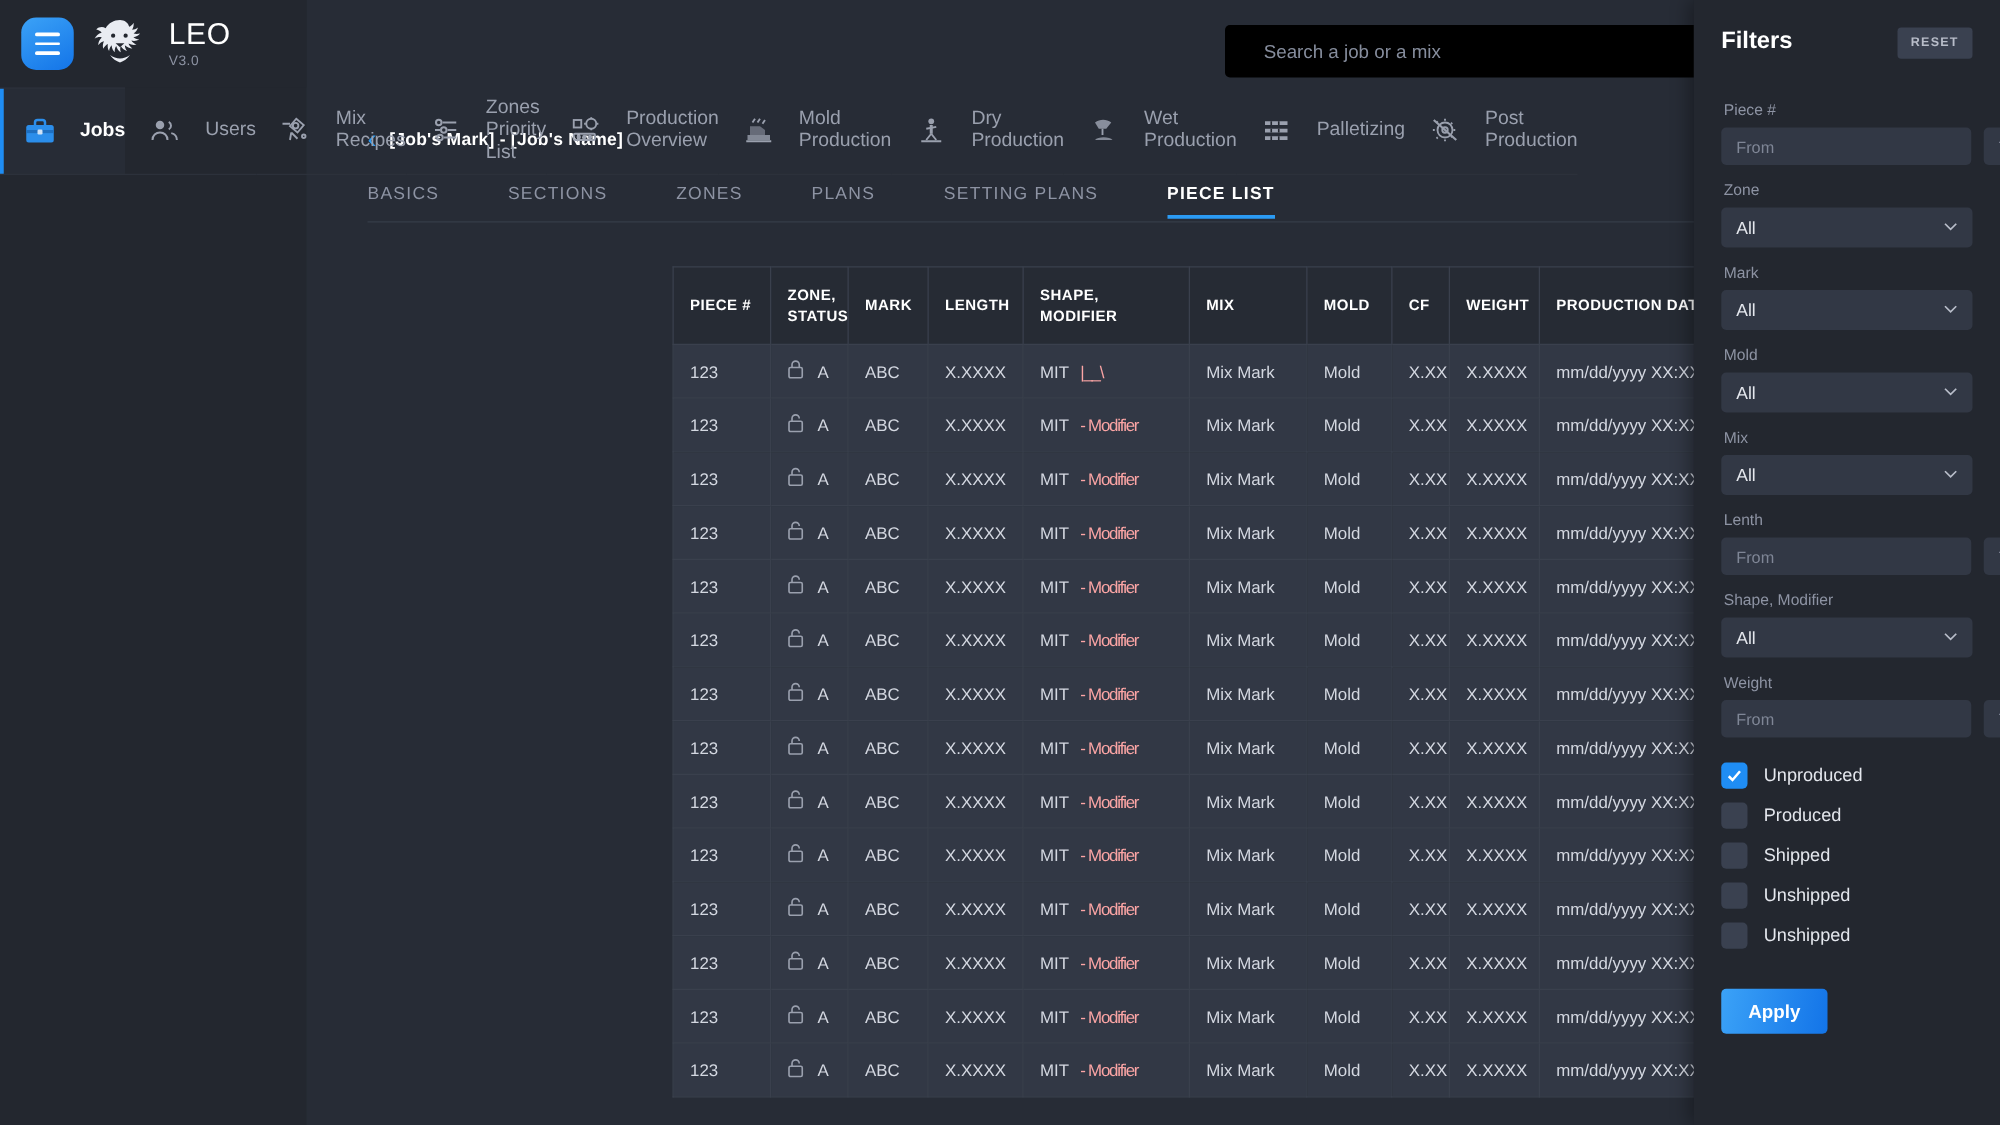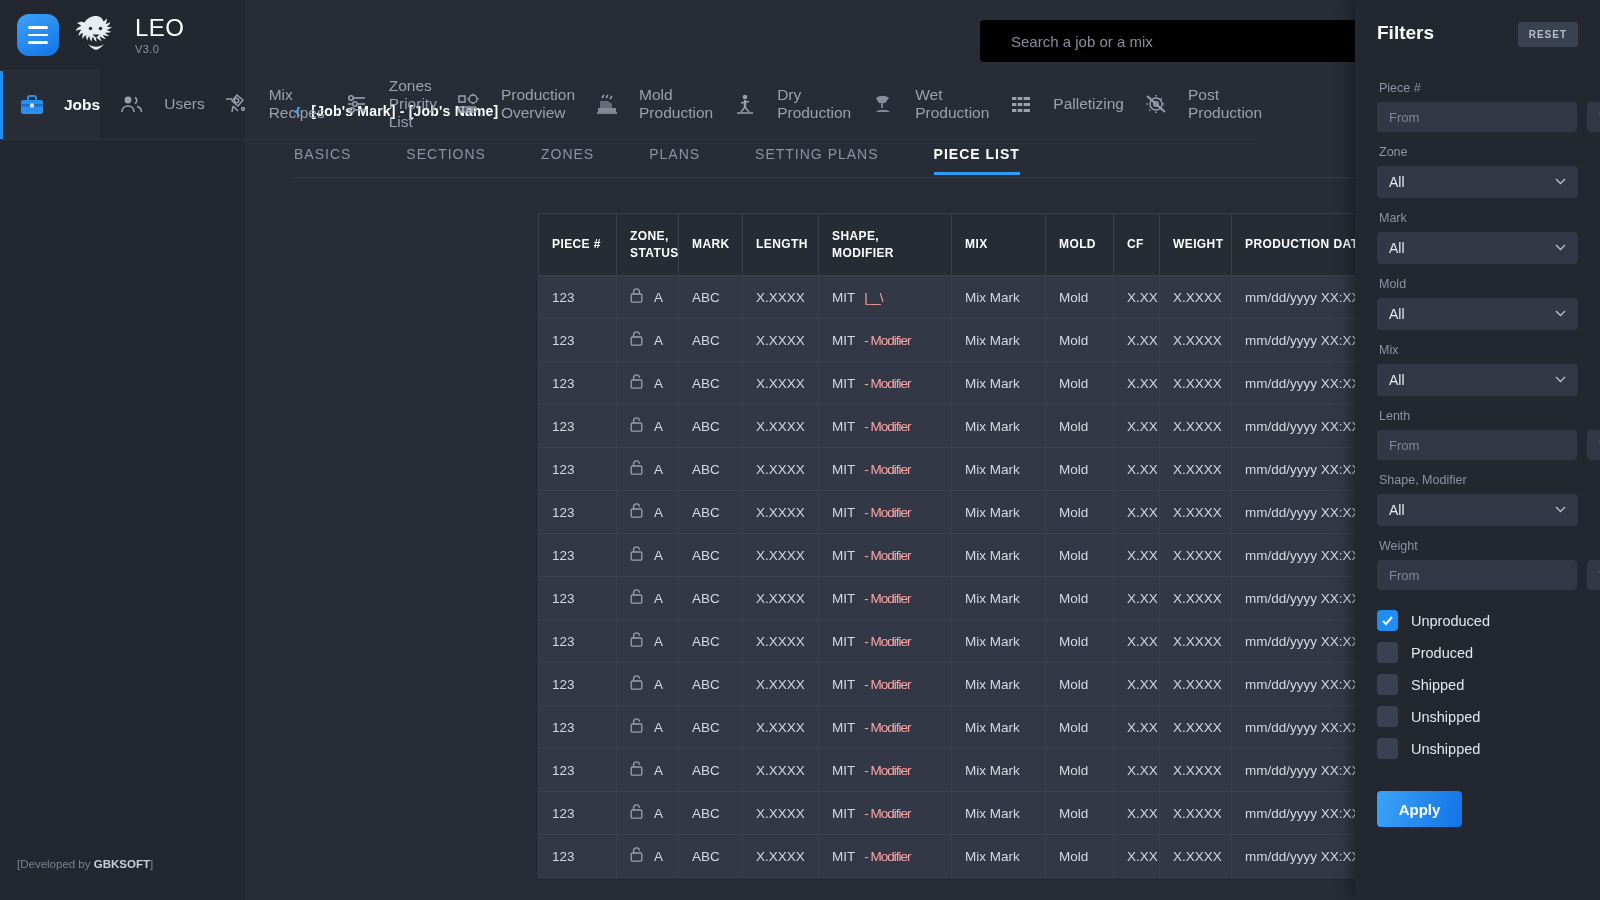--- a/index.html
+++ b/index.html
@@ -299,23 +299,20 @@
               <circle cx="13" cy="12" r="6"></circle>
               <circle cx="13" cy="12" r="2.2"></circle>
               <path d="M13 4.5V3M13 21v-1.5M19.7 12h1.5M4.8 12H3.3M17.8 7.2l1-1M7.2 17.8l-1 1M17.8 16.8l1 1M7.2 6.2l-1-1"></path>
               <path d="M4 4l18 16" stroke-width="1.8"></path>
             </svg>
         </span>
         <span>Post Production</span>
       </div>
     </nav>
 
-    <div class="sidefoot">
-      <span><span>[Developed by </span><b>GBKSOFT</b><span>]</span></span>
-    </div>
   </aside>
 
   <section class="main">
 
     <div class="topbar">
       <div class="searchbox">
         <span>Search a job or a mix</span>
       </div>
     </div>
 

